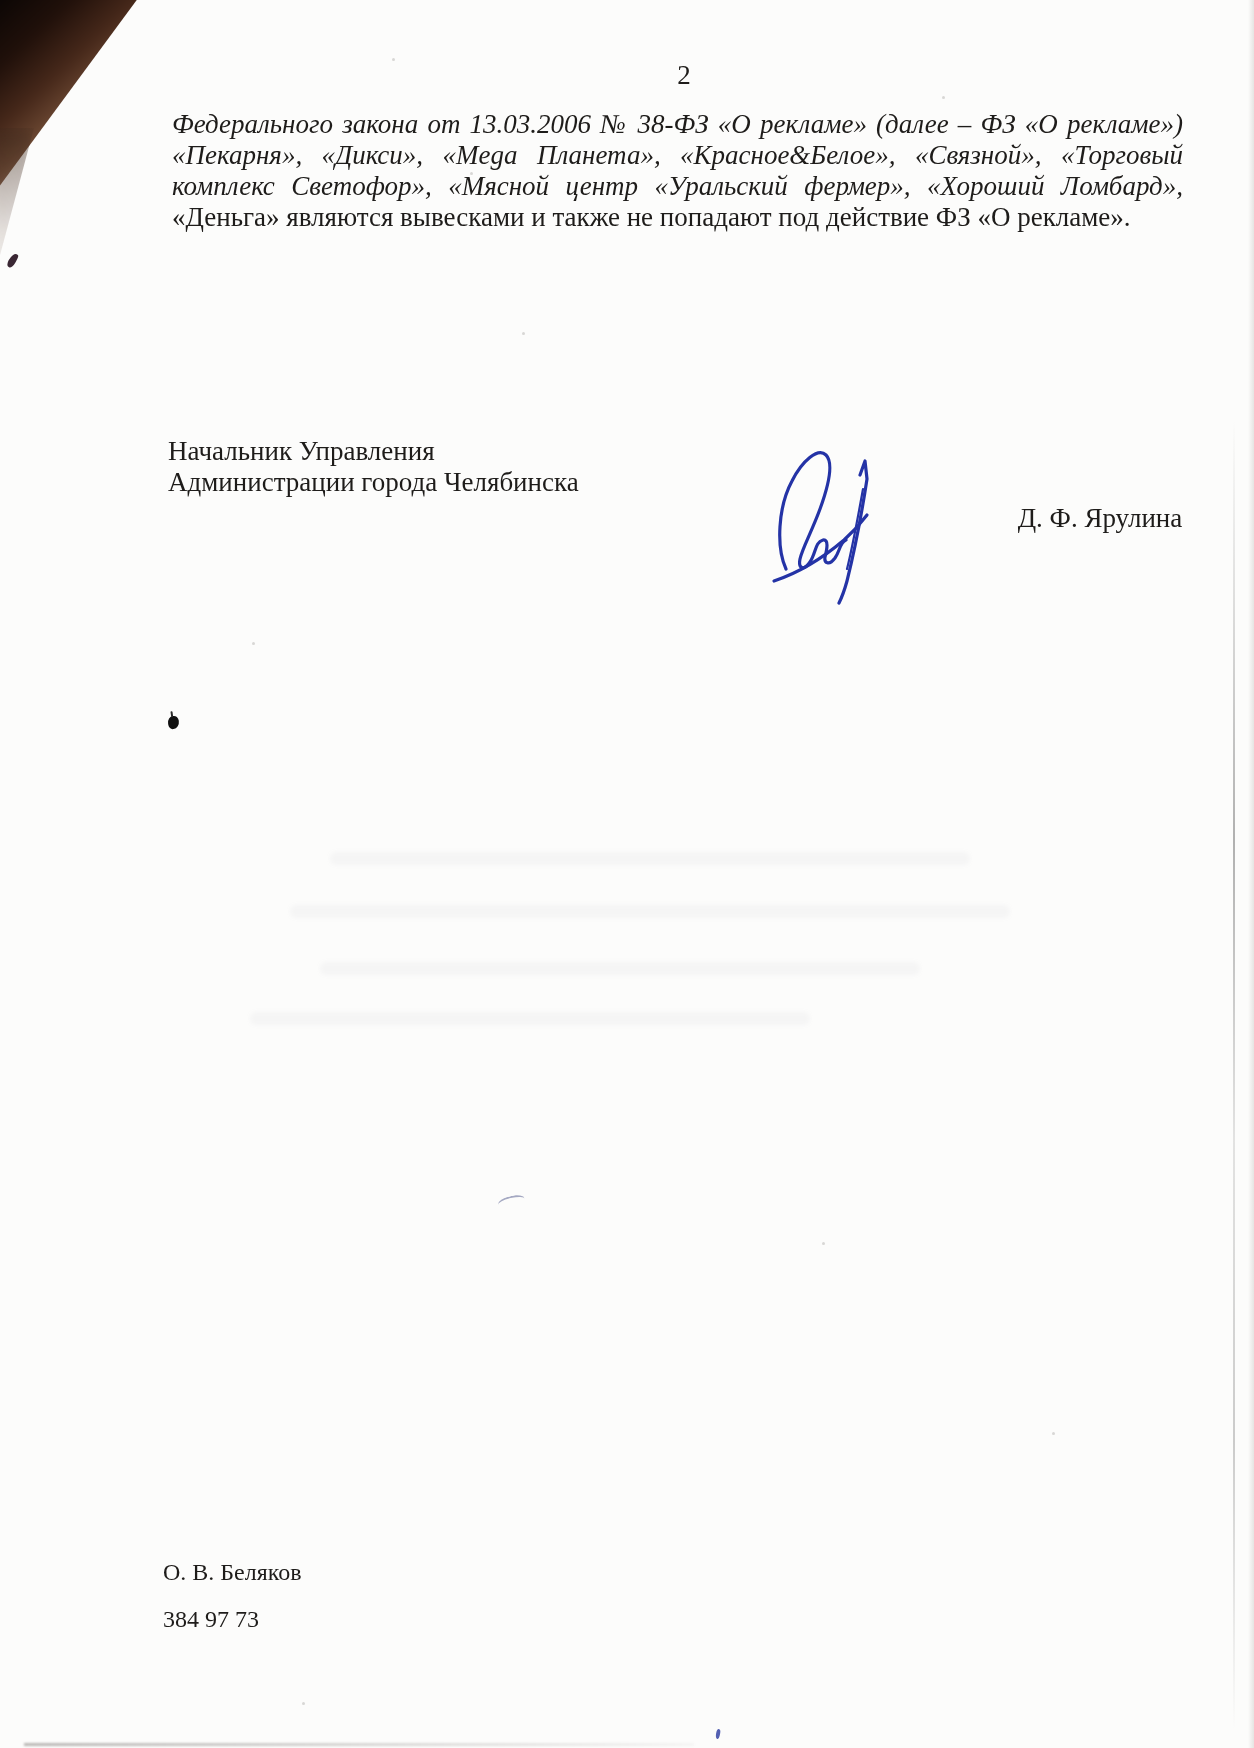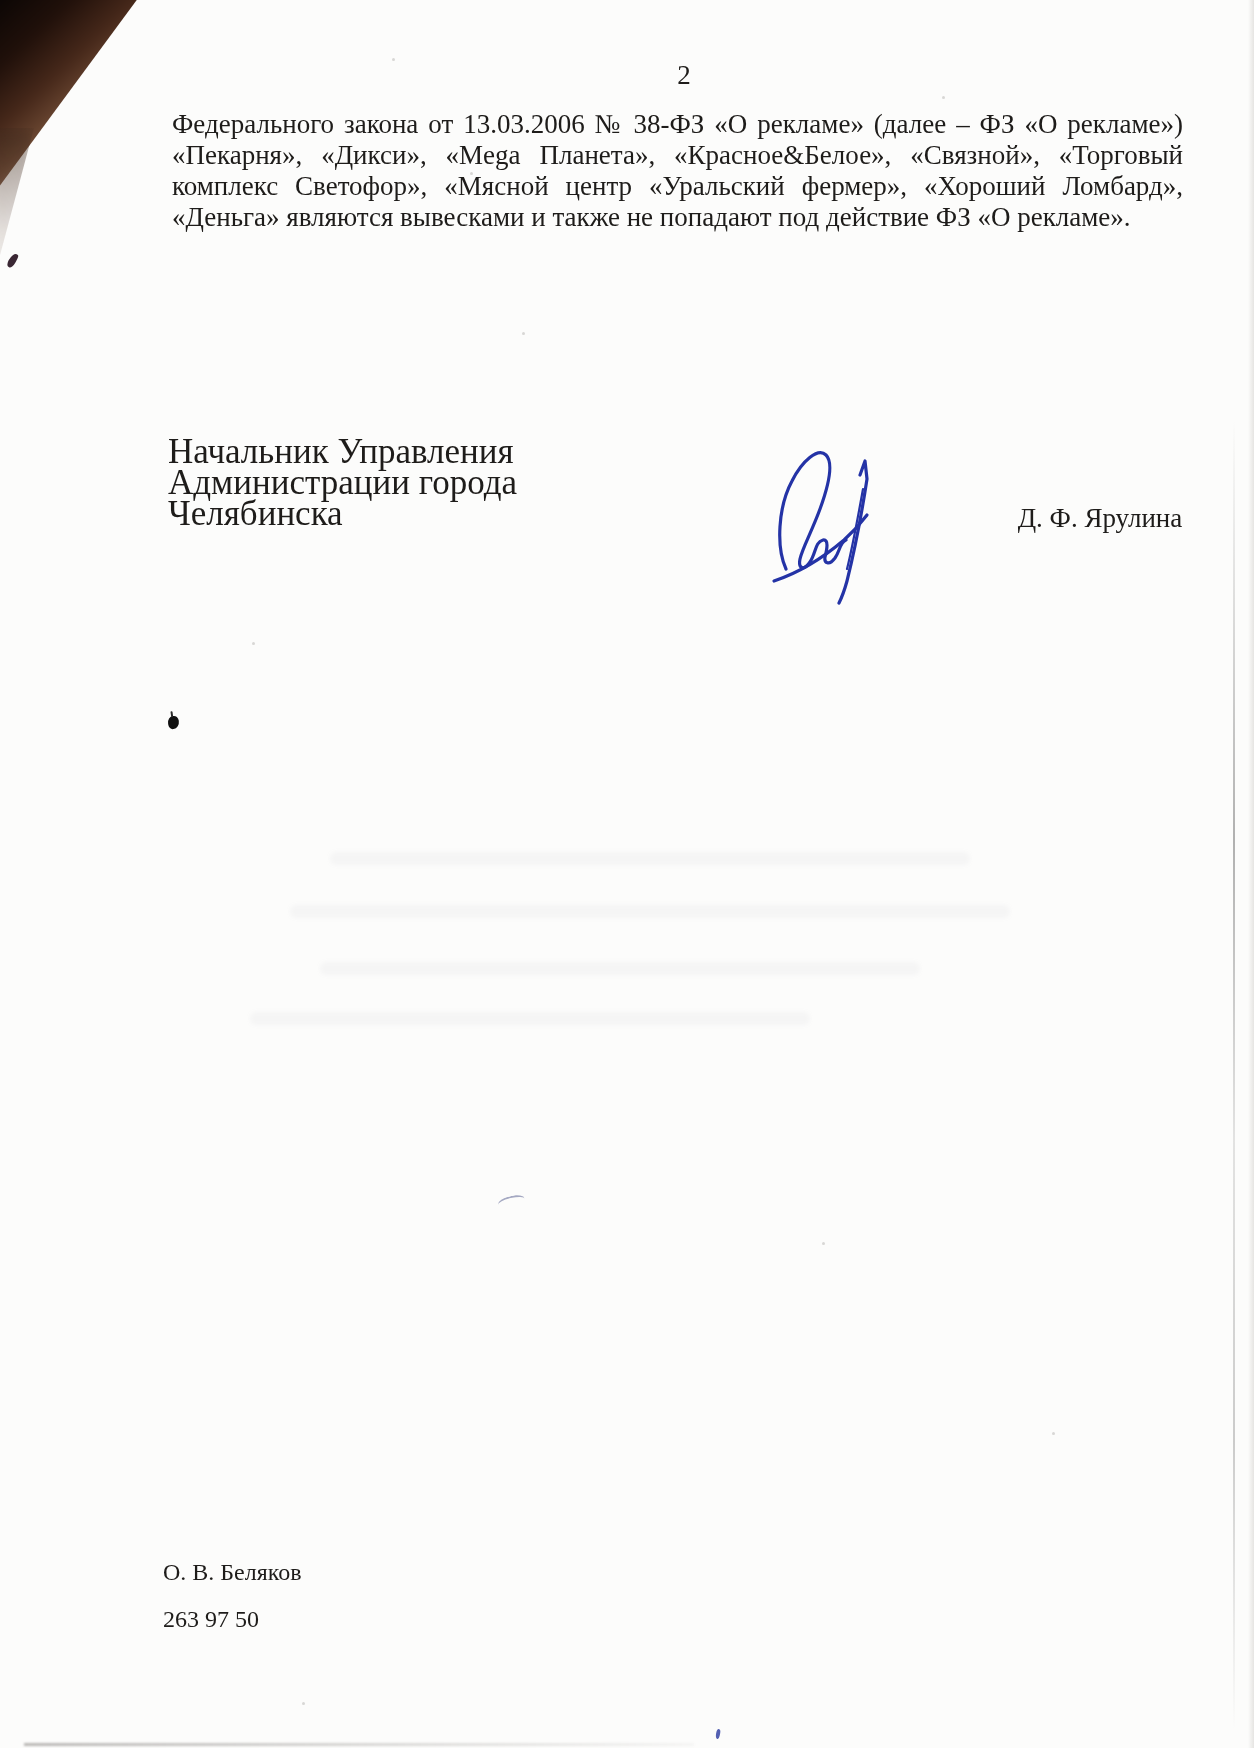--- a/index.html
+++ b/index.html
@@ -83,26 +83,26 @@
   
   .page-number {
     position: absolute; left: 664px; top: 60px; width: 40px;
     font-size: 27px; text-align: center;
   }
   .body-text {
     position: absolute; left: 172px; top: 109px; width: 1011px;
     font-size: 27px;
   }
   .line { line-height: 31px; }
-  .jline { text-align: justify; text-align-last: justify; text-justify: inter-word; }
+  .jline { text-align: justify; text-align-last: justify; text-justify: inter-word; font-style: italic; }
   .lline { text-align: left; text-align-last: left; }
   .indent { padding-left: 58px; }
   .signoff-title {
     position: absolute; left: 168px; top: 436px; width: 520px;
-    font-size: 35px;
+    font-size: 27px;
   }
   .signoff-title .line { line-height: 31px; }
   .signature-svg { position: absolute; left: 770px; top: 443px; }
   .signer-name {
     position: absolute; left: 1000px; top: 503px; width: 200px;
     font-size: 27px; white-space: nowrap; text-align: center;
   }
   .contact {
     position: absolute; left: 163px; top: 1541px; width: 300px;
     font-size: 24px;
@@ -158,16 +158,16 @@
       <path d="M 90 32 L 95 18 L 97 36 C 93 62, 85 106, 77 138 C 74 149, 71 156, 69 160" stroke="#2433a6"></path>
       <path stroke-width="2.2" d="M 93 46 C 89 68, 83 102, 77 126" stroke="#2433a6"></path>
       <path d="M 4 138 C 28 130, 54 114, 74 97 C 83 89, 91 80, 97 72" stroke="#2433a6"></path>
     </g>
   </svg>
 
   <div class="signer-name">Д. Ф. Ярулина</div>
 
   <div class="contact">
     <div class="line">О. В. Беляков</div>
-    <div class="line">263 97 50</div>
+    <div class="line">384 97 73</div>
   </div>
 
 </div>
 
 </body></html>

